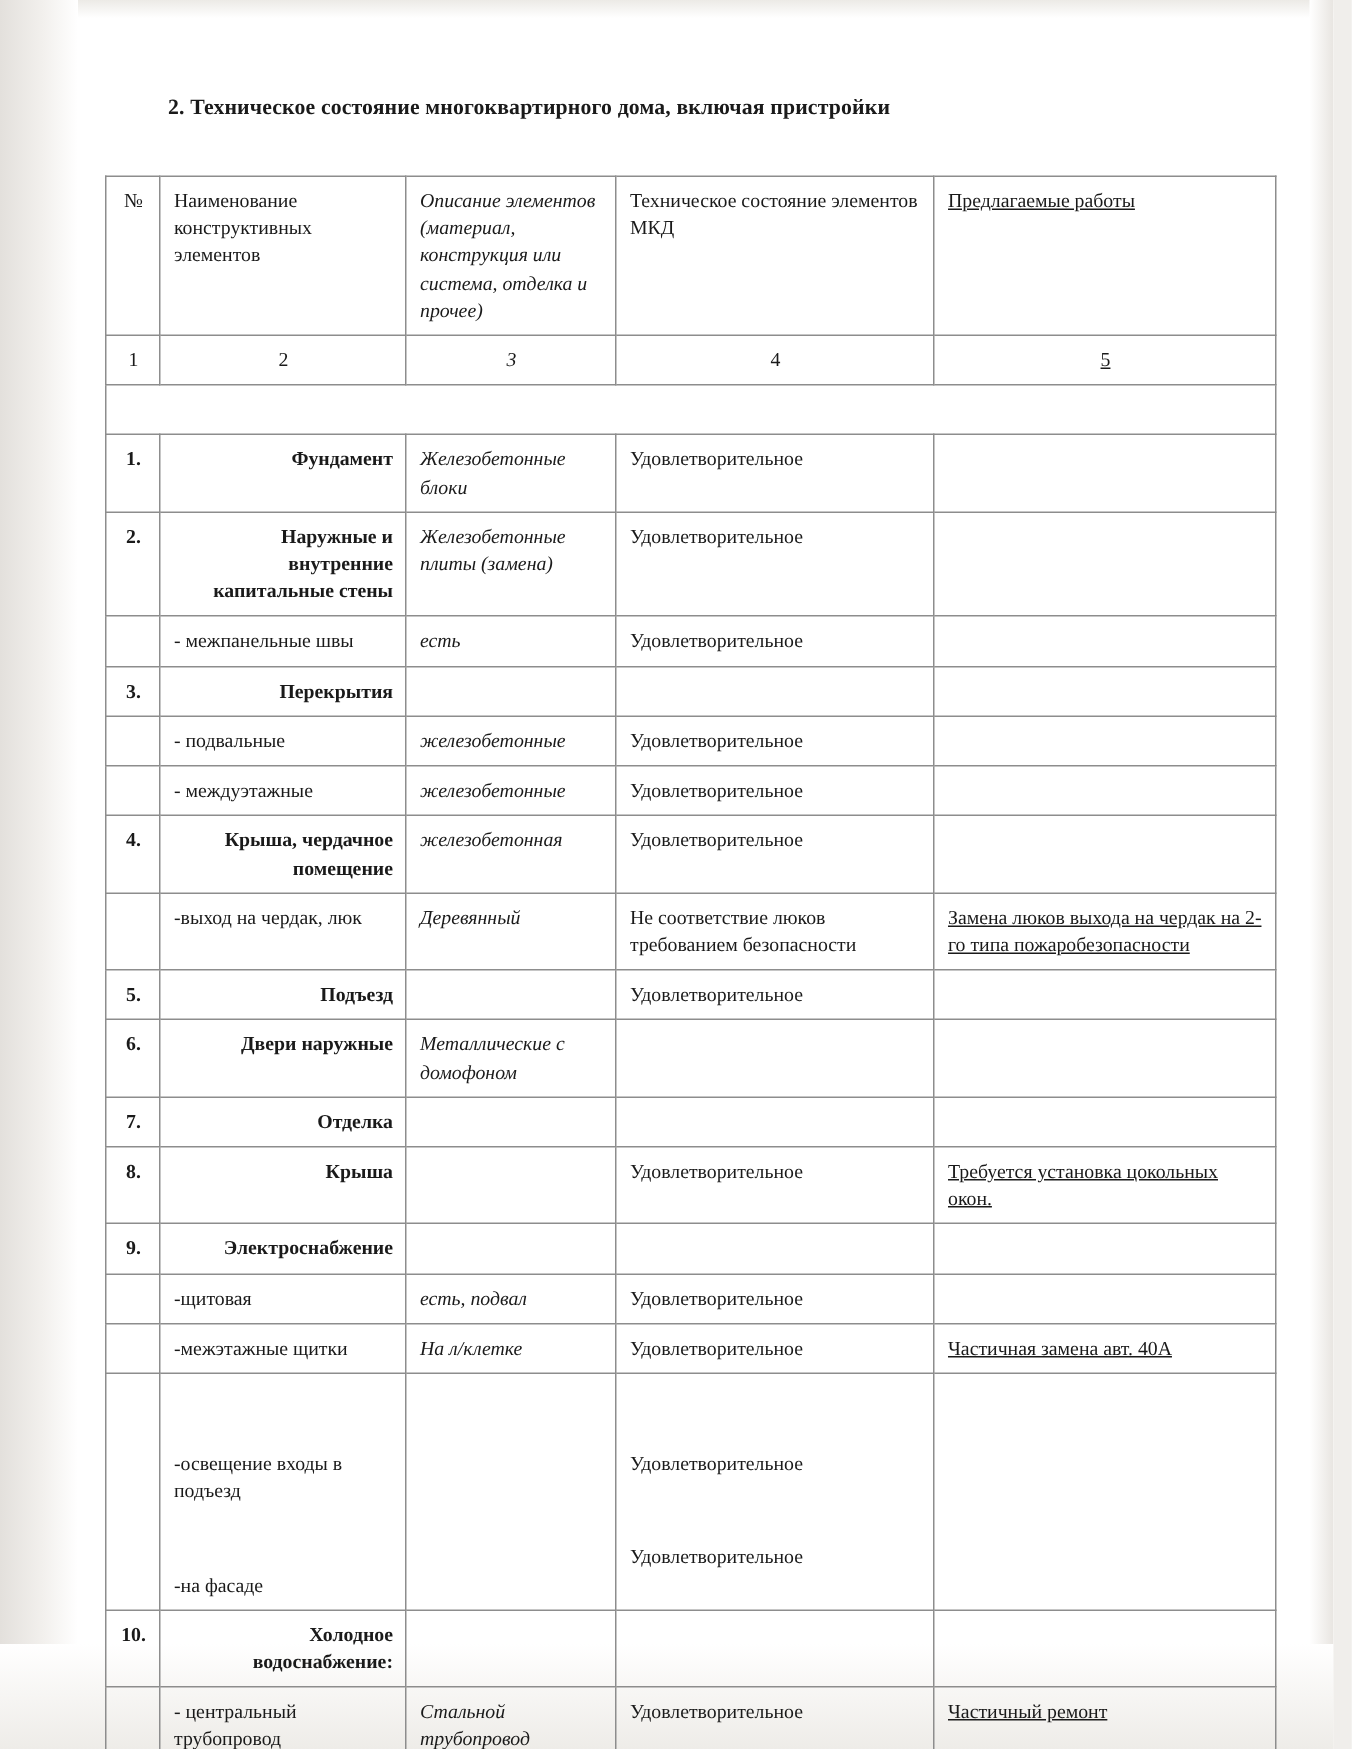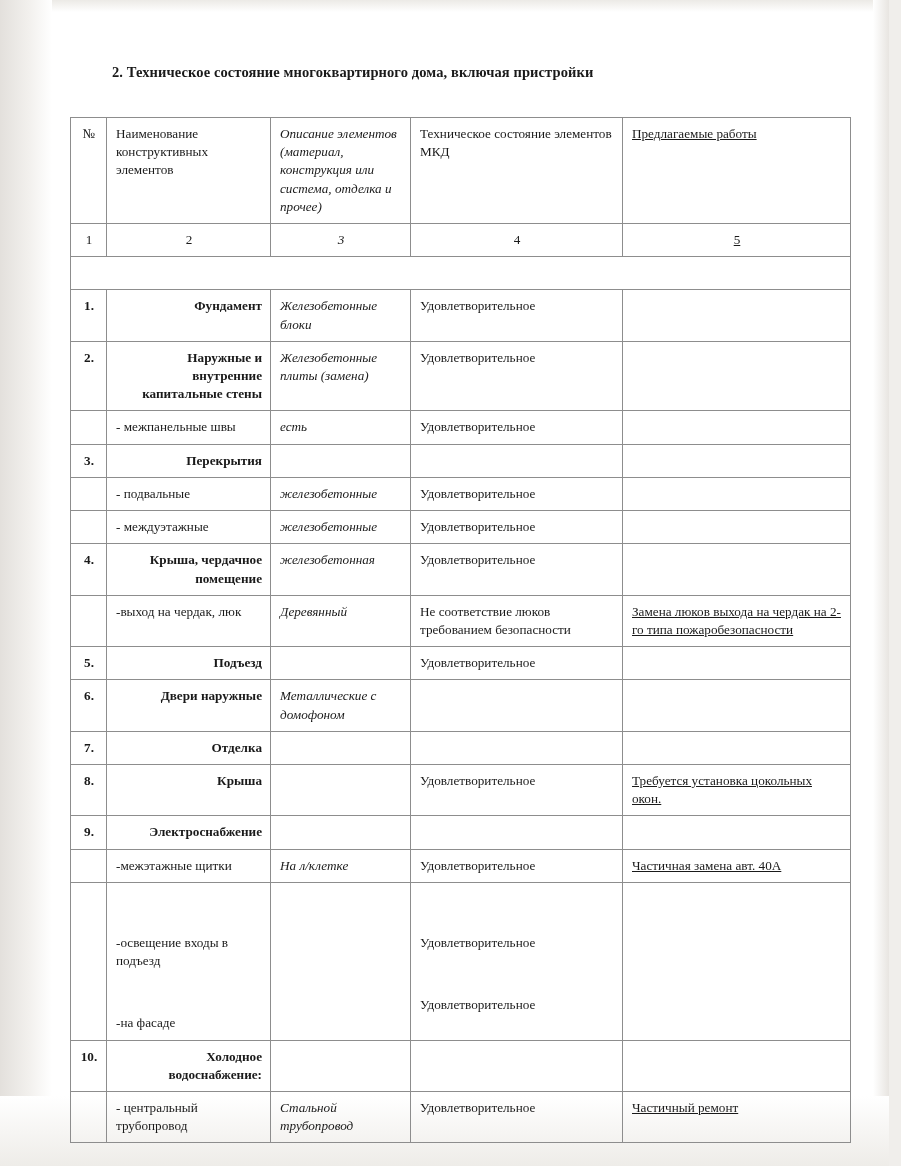--- a/index.html
+++ b/index.html
@@ -221,20 +221,27 @@
           </tr>
           <tr>
             <td class="c0 idx">9.</td>
             <td class="c1 bold">Электроснабжение</td>
             <td class="c2"></td>
             <td class="c3"></td>
             <td class="c4"></td>
           </tr>
           <tr>
             <td class="c0 idx"></td>
+            <td class="c1">-щитовая</td>
+            <td class="c2">есть, подвал</td>
+            <td class="c3">Удовлетворительное</td>
+            <td class="c4"></td>
+          </tr>
+          <tr>
+            <td class="c0 idx"></td>
             <td class="c1">-межэтажные щитки</td>
             <td class="c2">На л/клетке</td>
             <td class="c3">Удовлетворительное</td>
             <td class="c4">Частичная замена авт. 40А</td>
           </tr>
           <tr>
             <td class="c0 idx"></td>
             <td class="c1">
               <span class="cell-line">-освещение входы в подъезд</span>
               <span class="cell-line">-на фасаде</span>

